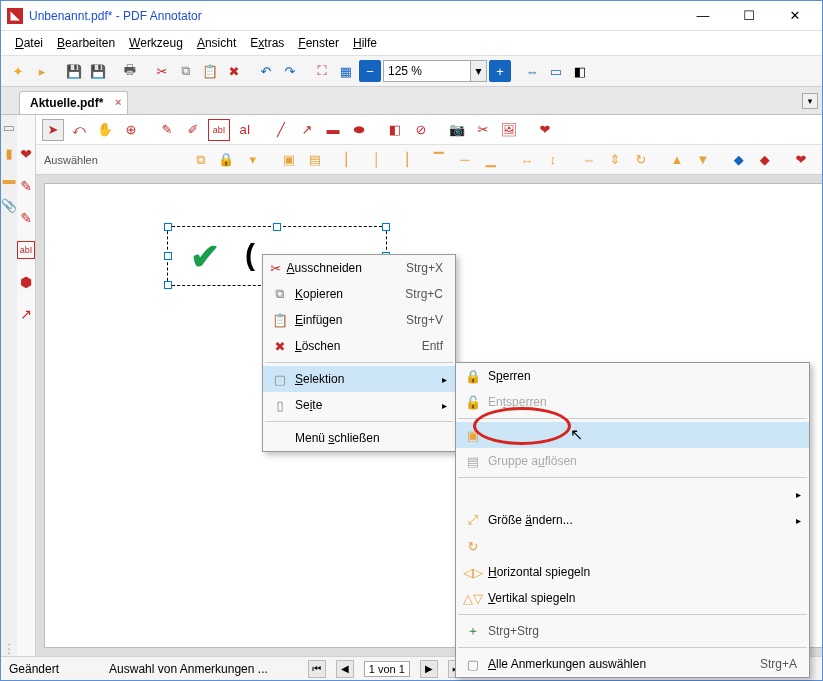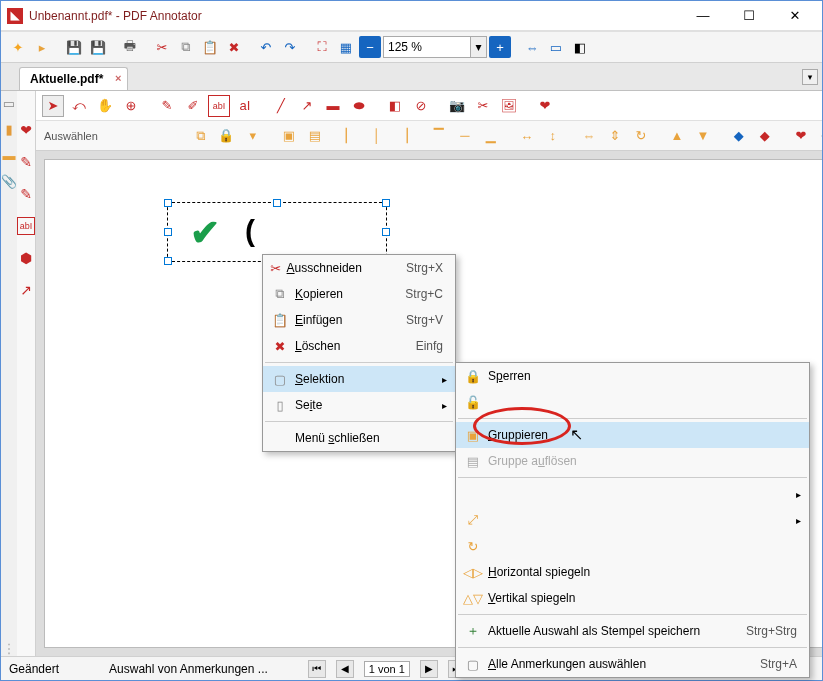--- a/index.html
+++ b/index.html
@@ -1,20 +1,20 @@
 <!DOCTYPE html>
 <html><head>
 <meta charset="utf-8">
 <style>
 * { box-sizing: border-box; margin: 0; padding: 0; font-family: "Segoe UI", Tahoma, sans-serif; font-size: 12px; }
 body { width: 823px; height: 681px; background: #fff; position: relative; overflow: hidden; }
 .window { border: 1px solid #5a8fd6; width: 823px; height: 681px; display: flex; flex-direction: column; background: #f0f0f0;}
 .titlebar { height: 30px; background: #fff; display: flex; align-items: center; padding: 0 4px; border-bottom: 1px solid #e0e0e0;}
 .titlebar .app-icon { width:16px; height:16px; background:#c62828; margin: 0 6px 0 2px; display:inline-flex; align-items:center; justify-content:center; color:#fff; font-weight:bold; font-size:11px;}
-.titlebar .title { flex:1; color:#7f1d1d; }
+.titlebar .title { flex:1; color:#1d4ed8; }
 .win-btns { display:flex; }
 .win-btns div { width:46px; height:30px; display:flex; align-items:center; justify-content:center; font-size:13px;}
 .menubar { height:24px; background:#fff; display:flex; align-items:center; padding:0 8px; gap:2px;}
 .menubar span { padding: 3px 6px; }
 .menubar span u { text-decoration: underline; }
 .toolbar1 { height:32px; background:#f5f5f5; border-top:1px solid #e0e0e0; border-bottom:1px solid #d0d0d0; display:flex; align-items:center; padding:0 6px; gap:2px;}
 .tb-btn { width:22px; height:22px; border:1px solid transparent; display:flex; align-items:center; justify-content:center; font-size:13px;}
 .tb-sep { width:6px; }
 .zoom-combo { display:flex; align-items:center; border:1px solid #aaa; height:22px; background:#fff;}
 .zoom-combo input { border:none; width:86px; padding:0 4px; font-size:12px; outline:none;}
@@ -61,20 +61,29 @@
   <div class="titlebar">
     <span class="app-icon">◣</span>
     <span class="title">Unbenannt.pdf* - PDF Annotator</span>
     <div class="win-btns">
       <div>—</div>
       <div>☐</div>
       <div>✕</div>
     </div>
   </div>
 
+  <div class="menubar">
+    <span><u>D</u>atei</span>
+    <span><u>B</u>earbeiten</span>
+    <span><u>W</u>erkzeug</span>
+    <span><u>A</u>nsicht</span>
+    <span>E<u>x</u>tras</span>
+    <span><u>F</u>enster</span>
+    <span><u>H</u>ilfe</span>
+  </div>
 
   <div class="toolbar1">
     <div class="tb-btn" style="color:#f5a623">✦</div>
     <div class="tb-btn" style="color:#e8a33d">▸</div>
     <div class="tb-sep"></div>
     <div class="tb-btn" style="color:#1565c0">💾</div>
     <div class="tb-btn" style="color:#1565c0">💾</div>
     <div class="tb-sep"></div>
     <div class="tb-btn" style="color:#555">🖶</div>
     <div class="tb-sep"></div>
@@ -237,21 +246,21 @@
     <span class="mi-short">Strg+C</span>
   </div>
   <div class="row">
     <span class="mi-icon" style="color:#e8a33d">📋</span>
     <span class="mi-label"><u>E</u>infügen</span>
     <span class="mi-short">Strg+V</span>
   </div>
   <div class="row">
     <span class="mi-icon" style="color:#c62828">✖</span>
     <span class="mi-label"><u>L</u>öschen</span>
-    <span class="mi-short">Einfg</span>
+    <span class="mi-short">Entf</span>
   </div>
   <hr>
   <div class="row hover">
     <span class="mi-icon" style="color:#888">▢</span>
     <span class="mi-label"><u>S</u>elektion</span>
     <span class="submenu-arrow">▸</span>
   </div>
   <div class="row">
     <span class="mi-icon" style="color:#888">▯</span>
     <span class="mi-label">Se<u>i</u>te</span>
@@ -264,54 +273,54 @@
   </div>
 </div>
 
 <div class="context-menu cm2">
   <div class="row">
     <span class="mi-icon" style="color:#e8a33d">🔒</span>
     <span class="mi-label">S<u>p</u>erren</span>
   </div>
   <div class="row disabled">
     <span class="mi-icon">🔓</span>
+    <span class="mi-label">En<u>t</u>sperren</span>
   </div>
   <hr>
   <div class="row hover">
     <span class="mi-icon" style="color:#e8a33d">▣</span>
-    <span class="mi-label"><u>G</u>ruppieren</span>
   </div>
   <div class="row disabled">
     <span class="mi-icon">▤</span>
     <span class="mi-label">Gruppe a<u>u</u>flösen</span>
   </div>
   <hr>
   <div class="row">
     <span class="mi-icon"></span>
     <span class="submenu-arrow">▸</span>
   </div>
   <div class="row">
     <span class="mi-icon" style="color:#e8a33d">⤢</span>
+    <span class="mi-label">Größe <u>ä</u>ndern...</span>
     <span class="submenu-arrow">▸</span>
   </div>
   <div class="row">
     <span class="mi-icon" style="color:#e8a33d">↻</span>
   </div>
   <div class="row">
     <span class="mi-icon" style="color:#e8a33d">◁▷</span>
     <span class="mi-label"><u>H</u>orizontal spiegeln</span>
   </div>
   <div class="row">
     <span class="mi-icon" style="color:#e8a33d">△▽</span>
     <span class="mi-label"><u>V</u>ertikal spiegeln</span>
   </div>
   <hr>
   <div class="row">
     <span class="mi-icon" style="color:#2e7d32">＋</span>
-    <span class="mi-label">Aktuelle Auswahl als Stempel speichern</span>
     <span class="mi-short">Strg+Strg</span>
   </div>
   <hr>
   <div class="row">
     <span class="mi-icon" style="color:#888">▢</span>
     <span class="mi-label"><u>A</u>lle Anmerkungen auswählen</span>
     <span class="mi-short">Strg+A</span>
   </div>
 </div>
 

